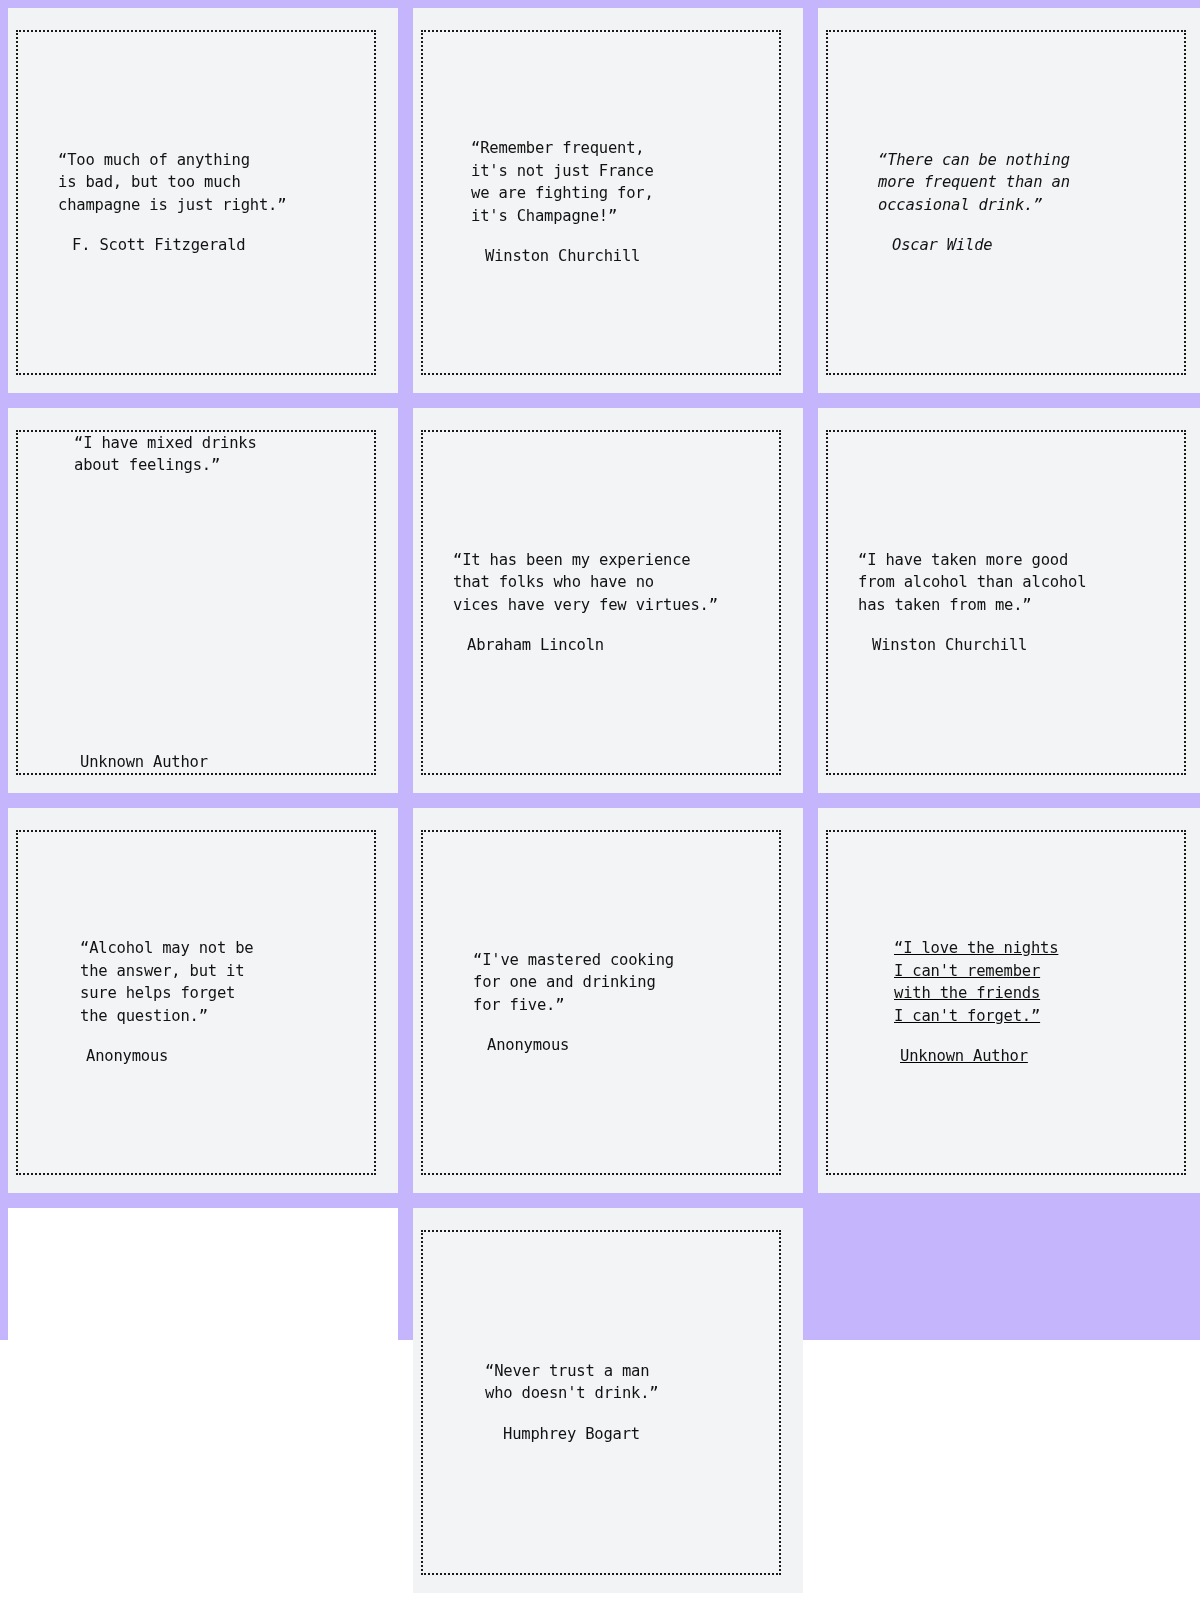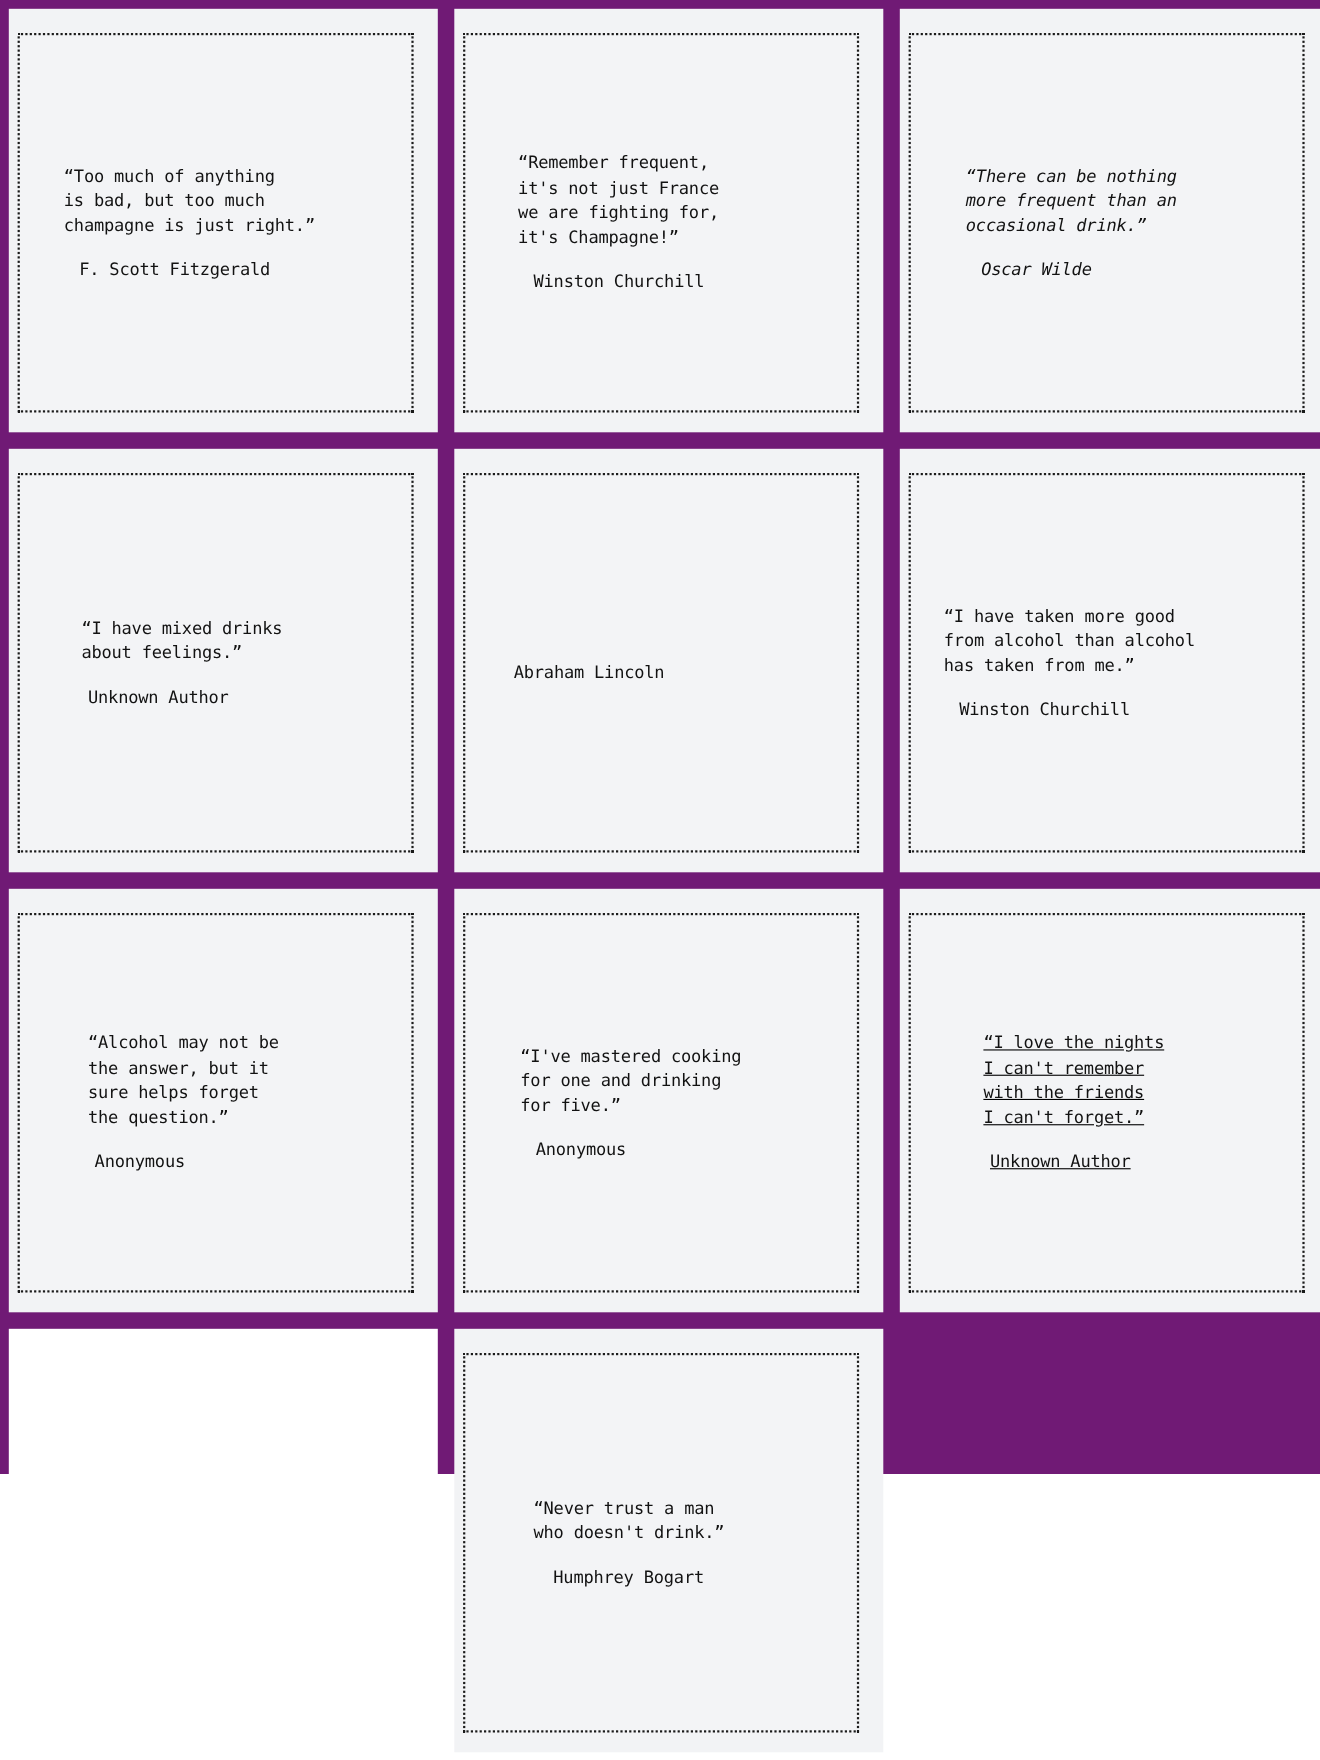--- a/index.html
+++ b/index.html
@@ -10,21 +10,21 @@
   body {
     width: 1200px;
     height: 1600px;
     font-family: "DejaVu Sans Mono", monospace;
     overflow: hidden;
   }
   .sheet {
     width: 1200px;
     height: 1340px;
     position: relative;
-    background: #701a75;
+    background: #c4b5fd;
   }
   .grid {
     position: absolute;
     left: 0; top: 0;
     width: 1200px;
     height: 1600px;
     display: grid;
     grid-template-columns: 390px 390px 390px;
     grid-template-rows: 385px 385px 385px 385px;
     column-gap: 15px;
@@ -71,21 +71,21 @@
     line-height: 1.45;
     color: #121212;
     letter-spacing: -0.2px;
     margin: 18px 0 0 14px;
     text-align: left;
   }
   
   .c0 .card-inner { padding-left: 40px; }
   .c1 .card-inner { padding-left: 48px; }
   .c2 .card-inner { padding-left: 50px; font-style: italic; }
-  .c3 .card-inner { padding-left: 56px; }
+  .c3 .card-inner { padding-left: 56px; justify-content: space-between; }
   .c4 .card-inner { padding-left: 30px; }
   .c5 .card-inner { padding-left: 30px; }
   .c6 .card-inner { padding-left: 62px; }
   .c7 .card-inner { padding-left: 48px; }
   .c8 .card-inner { padding-left: 50px; }
   .c9 .card-inner { padding-left: 66px; text-decoration: underline; }
   .c11 .card-inner { padding-left: 62px; }
   .c3 .author, .c6 .author, .c9 .author { margin-left: 6px; }
   .c11 .author { margin-left: 18px; }
 </style>
@@ -126,20 +126,23 @@
     <div class="card c3">
       <div class="card-inner">
         <p class="quote">“I have mixed drinks
 about feelings.”</p>
         <p class="author">Unknown Author</p>
       </div>
     </div>
 
     <div class="card c4">
       <div class="card-inner">
+        <p class="quote">“It has been my experience
+that folks who have no
+vices have very few virtues.”</p>
         <p class="author">Abraham Lincoln</p>
       </div>
     </div>
 
     <div class="card c5">
       <div class="card-inner">
         <p class="quote">“I have taken more good
 from alcohol than alcohol
 has taken from me.”</p>
         <p class="author">Winston Churchill</p>

